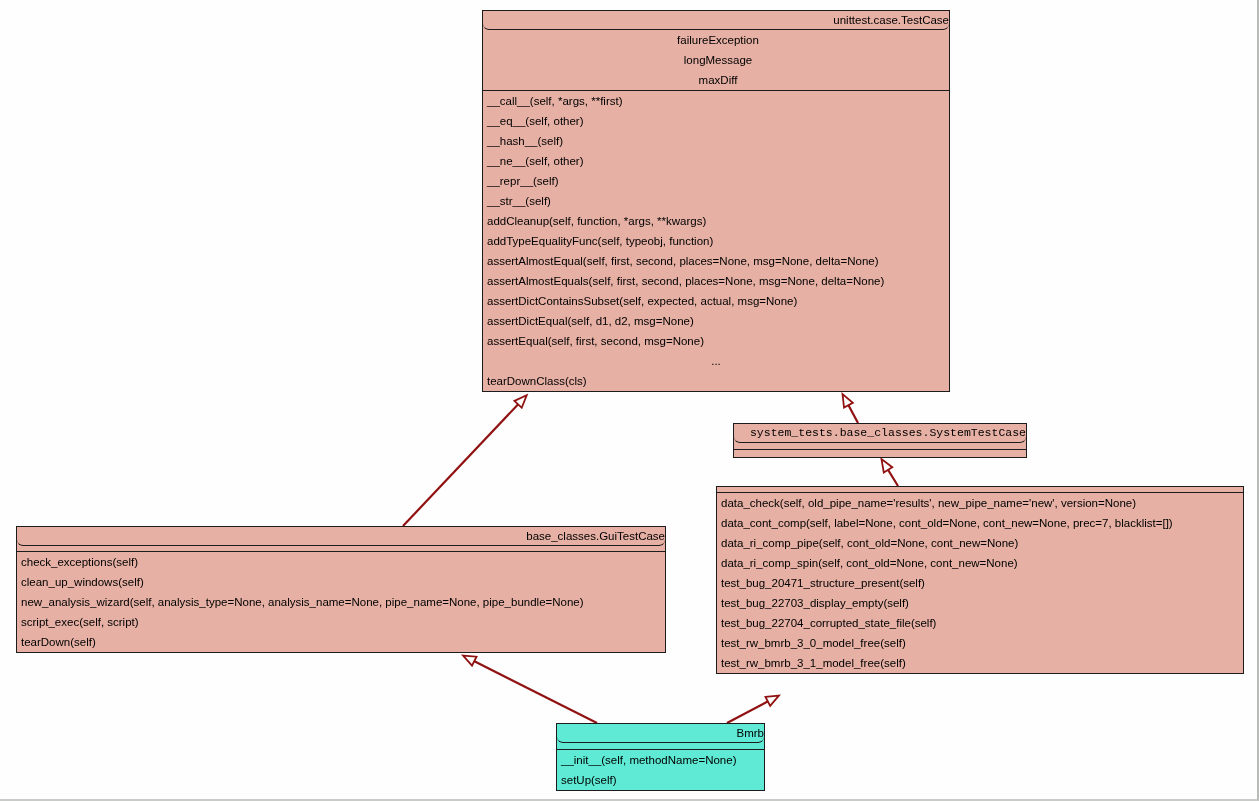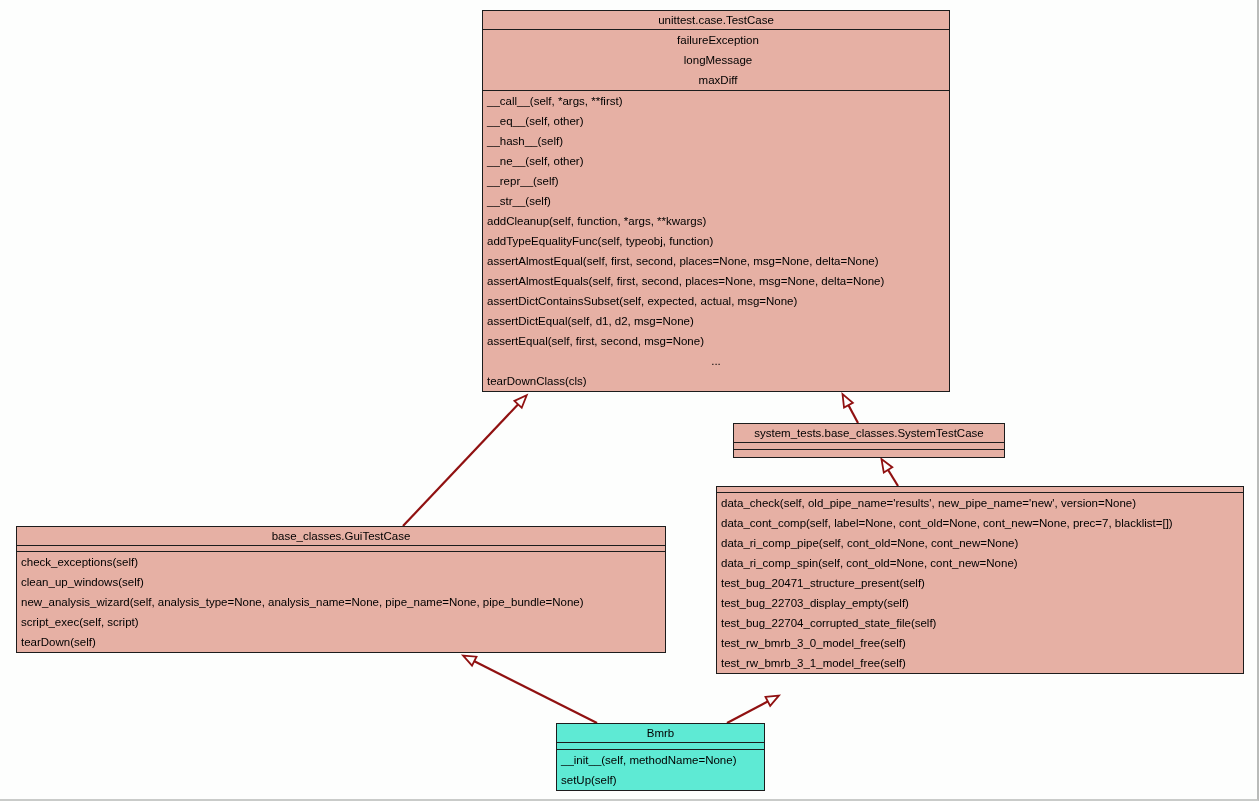--- a/index.html
+++ b/index.html
@@ -31,24 +31,25 @@
     background: #e6b0a4;
     border: 1px solid #1c1c1c;
     color: #000;
     font-size: 11.5px;
     box-sizing: border-box;
   }
   .class-box.highlight { background: #5eead4; }
   .class-title {
     height: 18px;
     line-height: 18px;
-    text-align: center;
+    text-align: right;
     border-bottom: 1px solid #1c1c1c;
     white-space: nowrap;
     overflow: hidden;
+    border-radius: 6px;
   }
   .class-attrs {
     border-bottom: 1px solid #1c1c1c;
     min-height: 5px;
     text-align: center;
   }
   .class-methods { min-height: 6px; }
   .row {
     height: 20px;
     line-height: 20px;
@@ -98,21 +99,21 @@
         <div class="row">assertAlmostEqual(self, first, second, places=None, msg=None, delta=None)</div>
         <div class="row">assertAlmostEquals(self, first, second, places=None, msg=None, delta=None)</div>
         <div class="row">assertDictContainsSubset(self, expected, actual, msg=None)</div>
         <div class="row">assertDictEqual(self, d1, d2, msg=None)</div>
         <div class="row">assertEqual(self, first, second, msg=None)</div>
         <div class="row ellipsis">...</div>
         <div class="row">tearDownClass(cls)</div>
       </div>
   </div>
 
-  <div class="class-box" style="left:733px; top:423px; width:272px;">
+  <div class="class-box" style="left:733px; top:423px; width:294px;font-family:Liberation Mono, monospace;">
     <div class="class-title">system_tests.base_classes.SystemTestCase</div>
     <div class="class-attrs" style="min-height:6px;"></div>
     <div class="class-methods" style="min-height:7px;"></div>
   </div>
 
   <div class="class-box" style="left:716px; top:486px; width:528px;">
     <div class="class-attrs"></div>
     <div class="class-methods">
         <div class="row">data_check(self, old_pipe_name='results', new_pipe_name='new', version=None)</div>
         <div class="row">data_cont_comp(self, label=None, cont_old=None, cont_new=None, prec=7, blacklist=[])</div>

